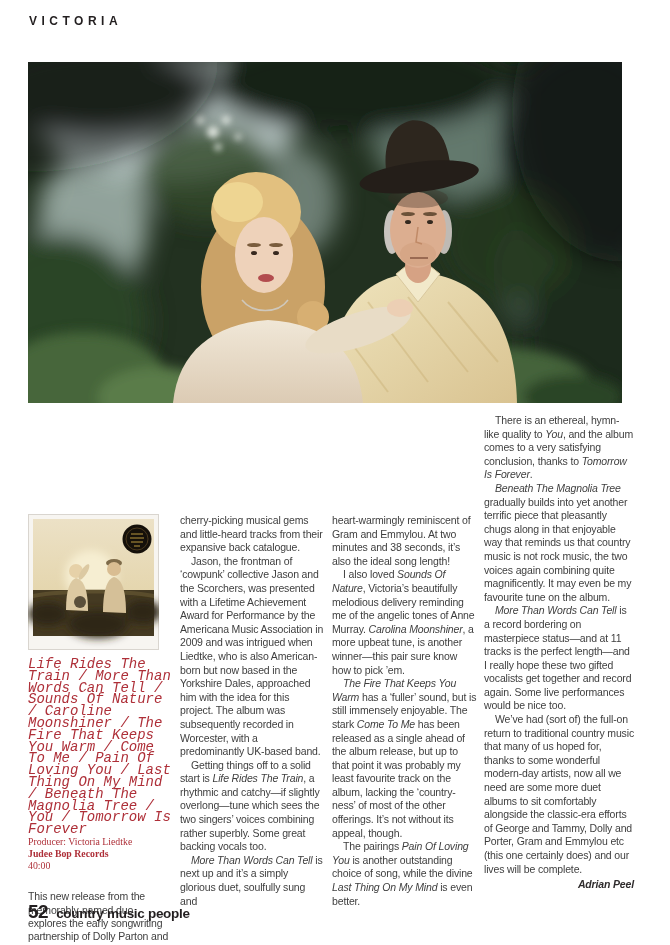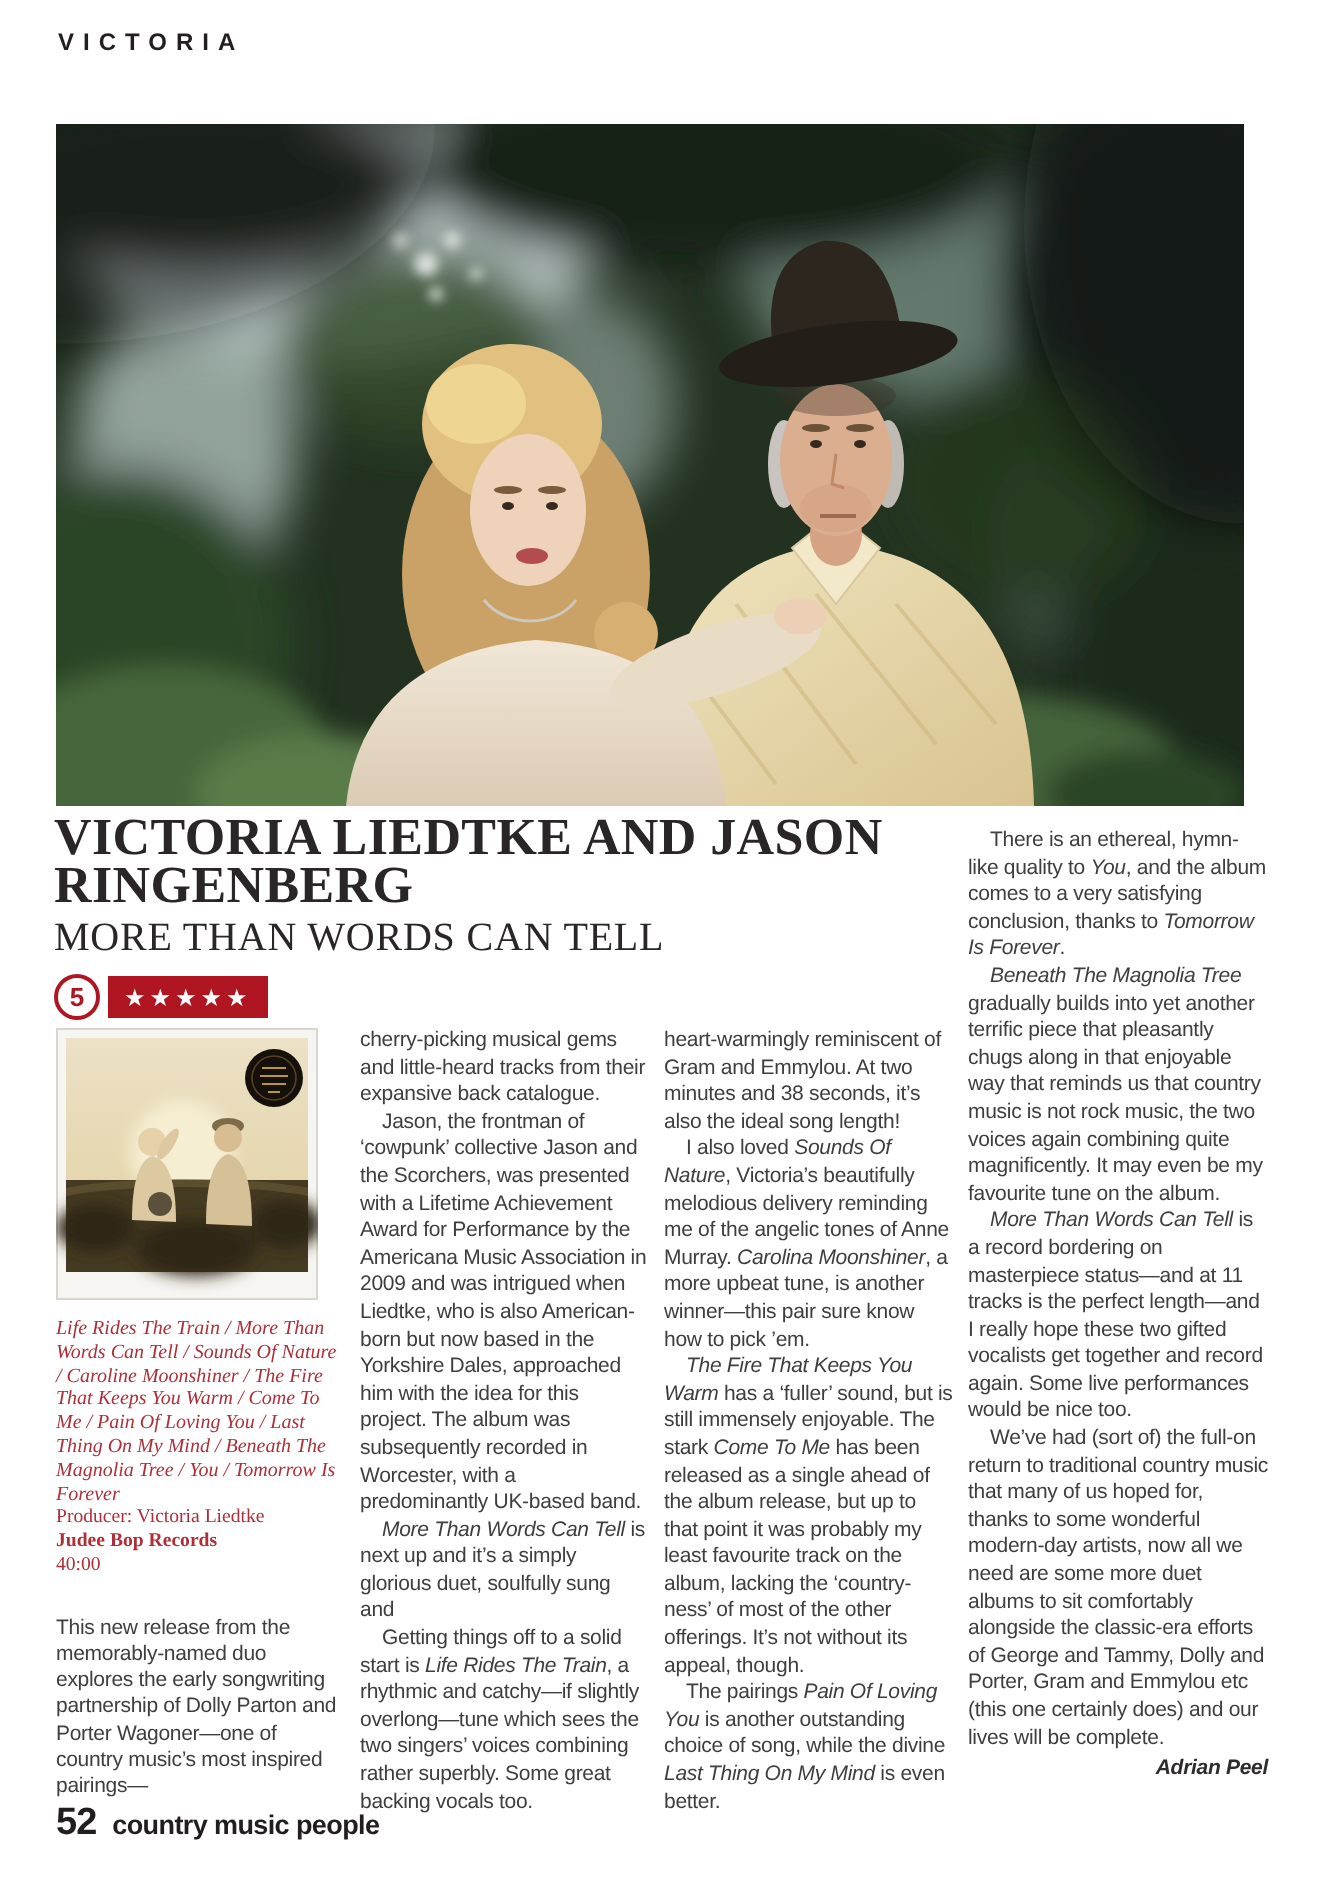--- a/index.html
+++ b/index.html
@@ -38,22 +38,22 @@
     letter-spacing:-0.15px;color:#3e3e3e;
   }
   .col p{margin:0;}
   .col p.indent{text-indent:11px;}
   .col1{left:28px;top:514px;width:144px;}
   .col2{left:180px;top:514px;width:144px;}
   .col3{left:332px;top:514px;width:145px;}
   .col4{left:484px;top:414px;width:150px;}
   .album-art{width:131px;height:136px;margin-bottom:9px;}
   .tracklist{
-    font-family:Liberation Serif, serif;font-style:italic;
-    color:#ae2f38;font-size:10px;line-height:11.8px;letter-spacing:0;
+    font-family:Liberation Mono, monospace;font-style:italic;
+    color:#ae2f38;font-size:14px;line-height:11.8px;letter-spacing:0;
   }
   .credit{
     font-family:"Liberation Serif",serif;color:#ae2f38;
     font-size:9.8px;line-height:11.8px;letter-spacing:0;
   }
   .credit.bold{font-weight:bold;}
   .intro-par{margin-top:19px !important;line-height:13.2px;}
   .byline{
     text-align:right;font-weight:bold;font-style:italic;
     margin-top:2px !important;color:#2f2c2d;
@@ -172,28 +172,20 @@
         </g>
         <ellipse cx="372" cy="246" rx="13" ry="9" fill="#eccfb4"></ellipse>
       </g>
       <g filter="url(#b12)">
         <ellipse cx="0" cy="0" rx="190" ry="110" fill="#0e180f" opacity="0.5"></ellipse>
         <ellipse cx="594" cy="50" rx="110" ry="150" fill="#0d1710" opacity="0.55"></ellipse>
       </g>
     </svg>
   </div>
 
-  <div class="title-block">
-    <h1 class="artist-title">VICTORIA LIEDTKE AND JASON RINGENBERG</h1>
-    <div class="album-title">MORE THAN WORDS CAN TELL</div>
-    <div class="rating-row">
-      <div class="score-circle">5</div>
-      <div class="stars-bar">★★★★★</div>
-    </div>
-  </div>
 
   <div class="col col1">
     <div class="album-art">
       <svg width="131" height="136" viewBox="0 0 131 136">
         <defs>
           <linearGradient id="skyg" x1="0" y1="0" x2="0" y2="1">
             <stop offset="0" stop-color="#ece1c6"></stop>
               <stop offset="1" stop-color="#e0cf9f"></stop>
           </linearGradient>
           <filter id="ab4" x="-60%" y="-60%" width="220%" height="220%">
@@ -238,22 +230,22 @@
     <div class="tracklist">Life Rides The Train / More Than Words Can Tell / Sounds Of Nature / Caroline Moonshiner / The Fire That Keeps You Warm / Come To Me / Pain Of Loving You / Last Thing On My Mind / Beneath The Magnolia Tree / You / Tomorrow Is Forever</div>
     <div class="credit">Producer: Victoria Liedtke</div>
     <div class="credit bold">Judee Bop Records</div>
     <div class="credit">40:00</div>
     <p class="intro-par"><span>This new release from the memorably-named duo explores the early songwriting partnership of Dolly Parton and Porter Wagoner—one of country music’s most inspired pairings—</span></p>
   </div>
 
   <div class="col col2">
     <p><span>cherry-picking musical gems and little-heard tracks from their expansive back catalogue.</span></p>
     <p class="indent"><span>Jason, the frontman of ‘cowpunk’ collective Jason and the Scorchers, was presented with a Lifetime Achievement Award for Performance by the Americana Music Association in 2009 and was intrigued when Liedtke, who is also American-born but now based in the Yorkshire Dales, approached him with the idea for this project. The album was subsequently recorded in Worcester, with a predominantly UK-based band.</span></p>
+    <p class="indent"><span>Getting things off to a solid start is </span><i>Life Rides The Train</i><span>, a rhythmic and catchy—if slightly overlong—tune which sees the two singers’ voices combining rather superbly. Some great backing vocals too.</span></p>
     <p class="indent"><i>More Than Words Can Tell</i><span> is next up and it’s a simply glorious duet, soulfully sung and</span></p>
-    <p class="indent"><span>Getting things off to a solid start is </span><i>Life Rides The Train</i><span>, a rhythmic and catchy—if slightly overlong—tune which sees the two singers’ voices combining rather superbly. Some great backing vocals too.</span></p>
   </div>
 
   <div class="col col3">
     <p><span>heart-warmingly reminiscent of Gram and Emmylou. At two minutes and 38 seconds, it’s also the ideal song length!</span></p>
     <p class="indent"><span>I also loved </span><i>Sounds Of Nature</i><span>, Victoria’s beautifully melodious delivery reminding me of the angelic tones of Anne Murray. </span><i>Carolina Moonshiner</i><span>, a more upbeat tune, is another winner—this pair sure know how to pick ’em.</span></p>
     <p class="indent"><i>The Fire That Keeps You Warm</i><span> has a ‘fuller’ sound, but is still immensely enjoyable. The stark </span><i>Come To Me</i><span> has been released as a single ahead of the album release, but up to that point it was probably my least favourite track on the album, lacking the ‘country-ness’ of most of the other offerings. It’s not without its appeal, though.</span></p>
     <p class="indent"><span>The pairings </span><i>Pain Of Loving You</i><span> is another outstanding choice of song, while the divine </span><i>Last Thing On My Mind</i><span> is even better.</span></p>
   </div>
 
   <div class="col col4">

